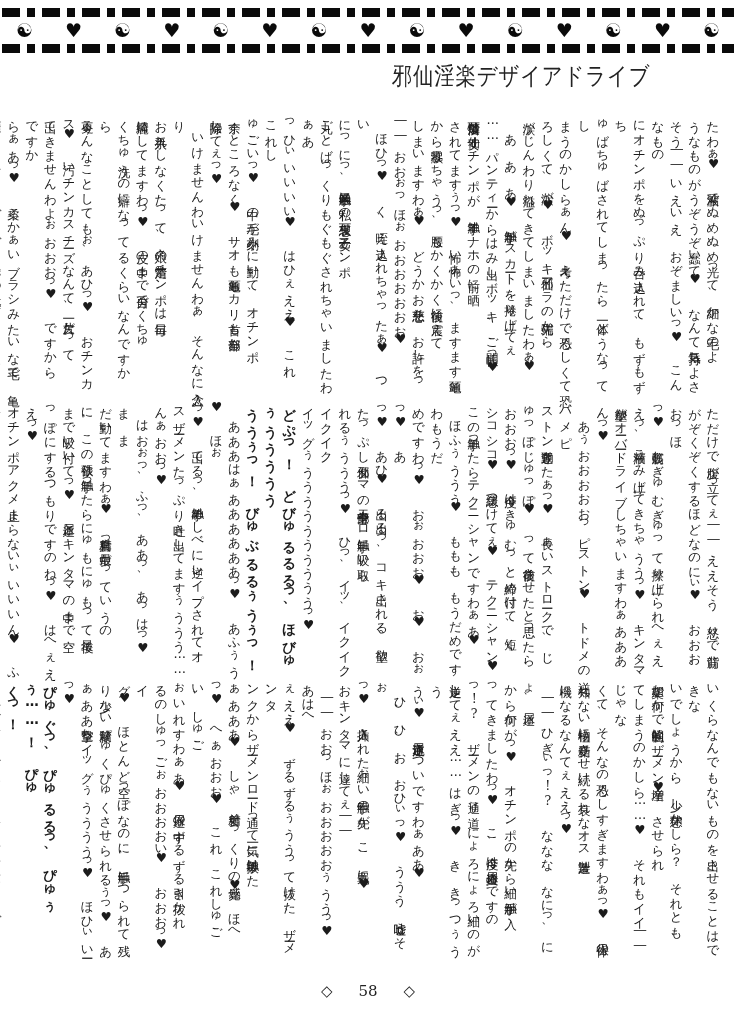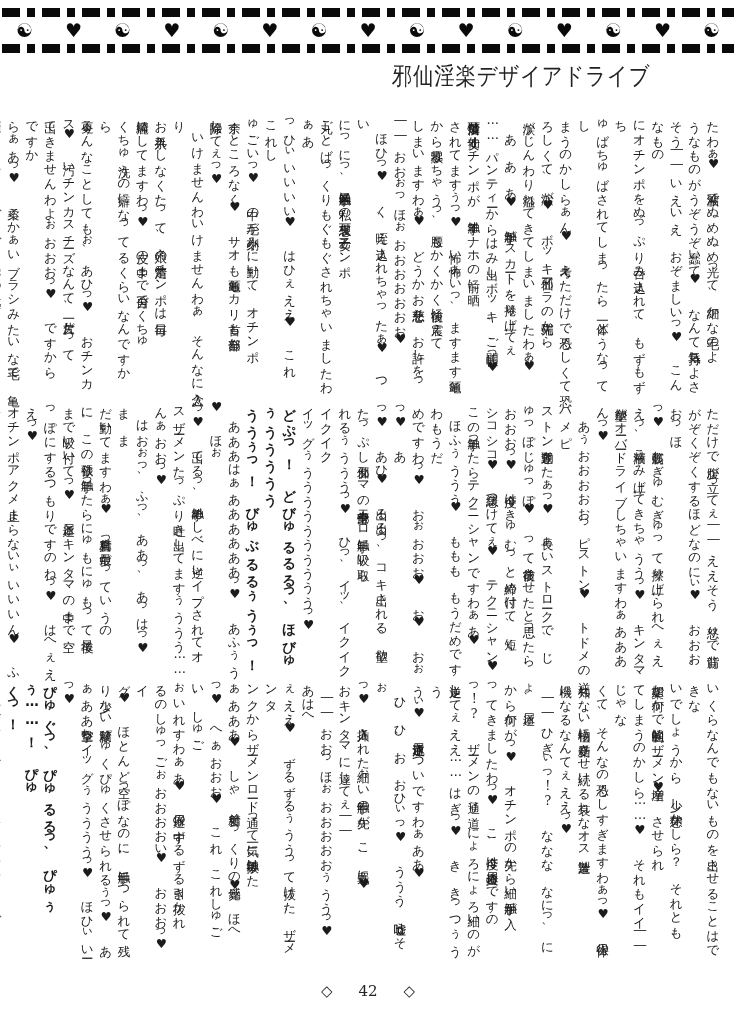--- a/index.html
+++ b/index.html
@@ -162,16 +162,16 @@
       <div class="line">グ♥　ほとんど空っぽなのに、触手につられて残</div>
       <div class="line">り少ない精液ぴゅくぴゅくさせられるぅっ♥　あ</div>
       <div class="line">ぁああ空撃ちイッグぅううううっ♥　ほひぃいー</div>
       <div class="line">っ♥</div>
       <div class="line shout">ぴゅぐっ、ぴゅるるっ、ぴゅぅぅ……！　ぴゅ</div>
       <div class="line shout">くっ！</div>
       <div class="line">　ふぎひぃいっ♥　ほぉおおお♥　で、出たぁ、今</div>
     </div>
 
   <div class="footer">
-    <span>◇</span><span>42</span><span>◇</span>
+    <span>◇</span><span>58</span><span>◇</span>
   </div>
 
 </div>
 
 </body></html>

